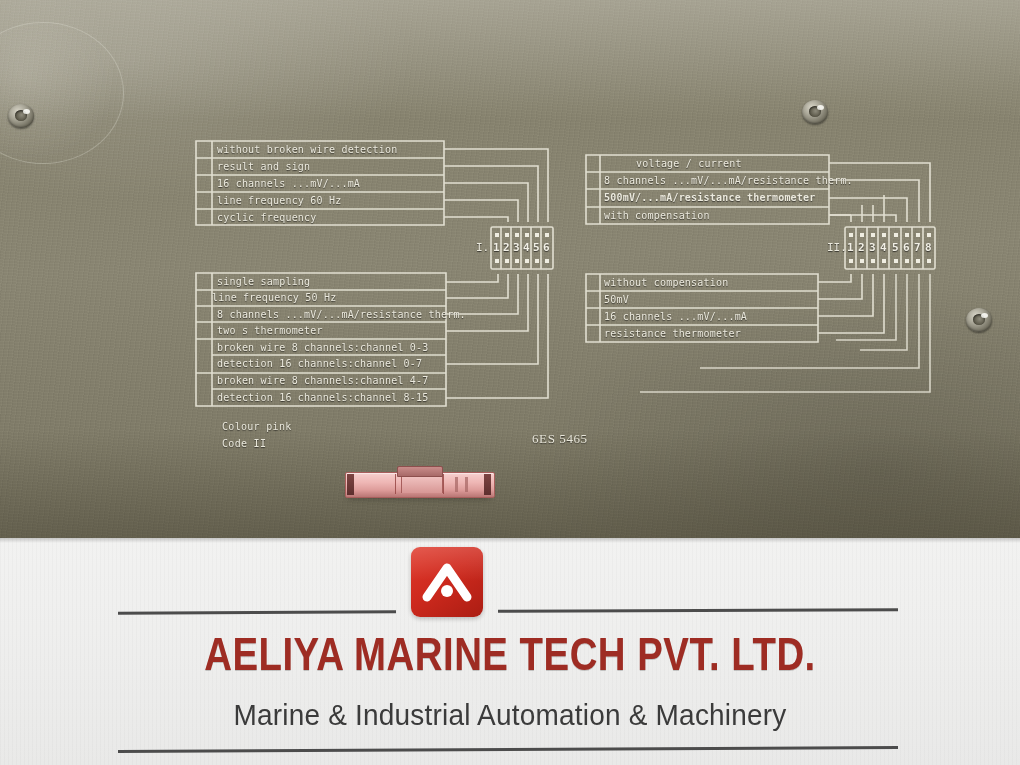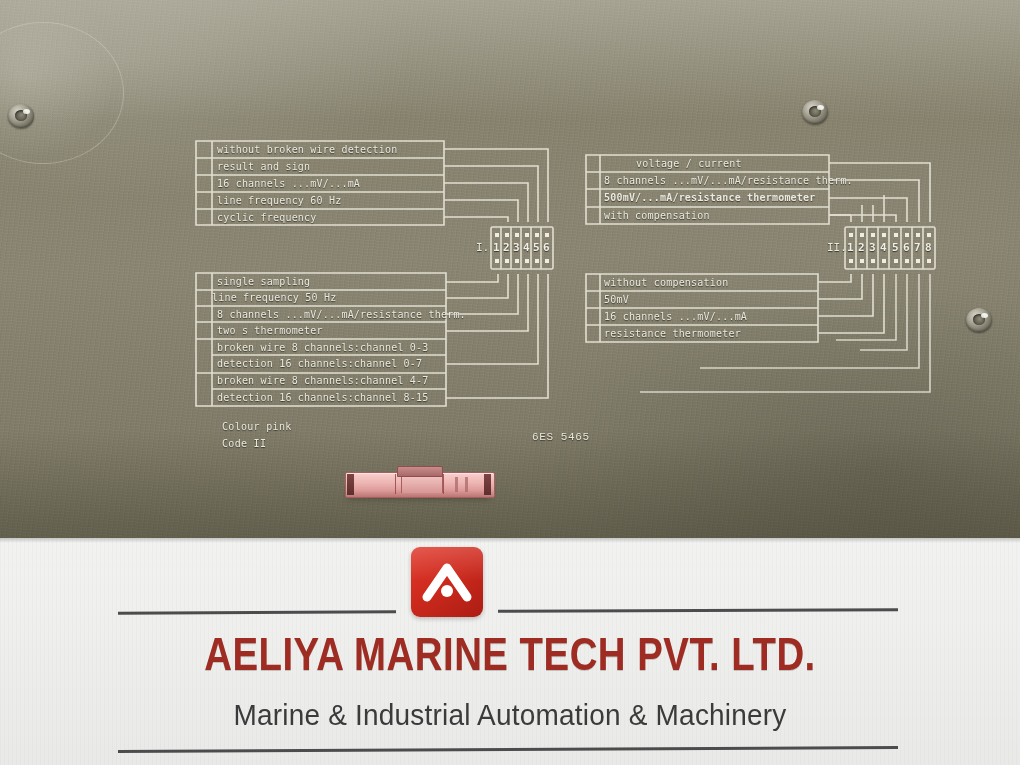--- a/index.html
+++ b/index.html
@@ -96,22 +96,22 @@
     text-shadow:0 1px 1px rgba(0,0,0,.6);
   }
   .note{
     position:absolute;color:#eae8dc;
     font-family:"DejaVu Sans Mono", monospace;
     font-size:10px;letter-spacing:.3px;
     text-shadow:0 1px 1px rgba(0,0,0,.5);
   }
   .partno{
     position:absolute;color:#e8e6da;
-    font-family:Liberation Mono, monospace;
-    font-size:11px;letter-spacing:.6px;
+    font-family:Liberation Serif, serif;
+    font-size:13px;letter-spacing:.6px;
     text-shadow:0 1px 1px rgba(0,0,0,.5);
   }
 
   
   .key-wrap{position:absolute;left:345px;top:466px;width:148px;height:34px;}
   .key-shadow{
     position:absolute;left:2px;top:24px;width:144px;height:9px;
     background:rgba(25,22,14,.35);filter:blur(3px);border-radius:4px;
   }
   .key-body{

